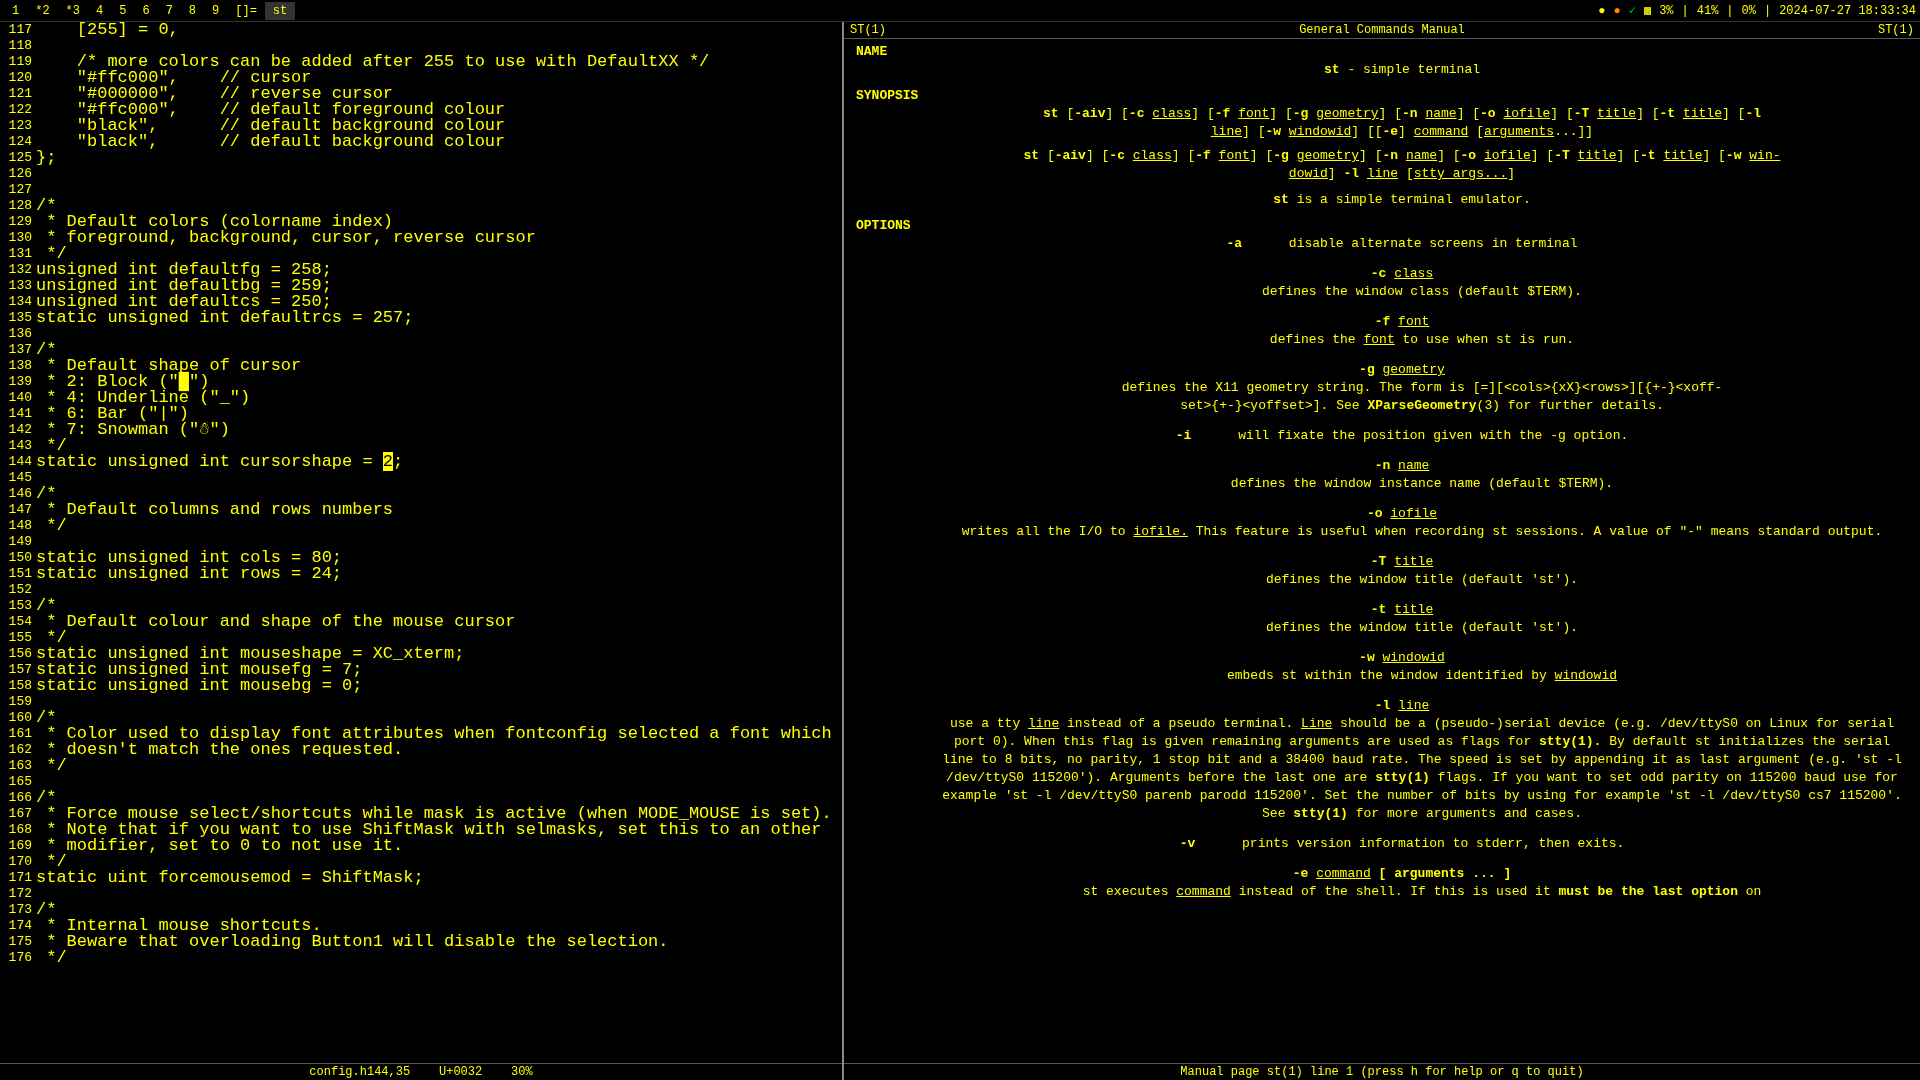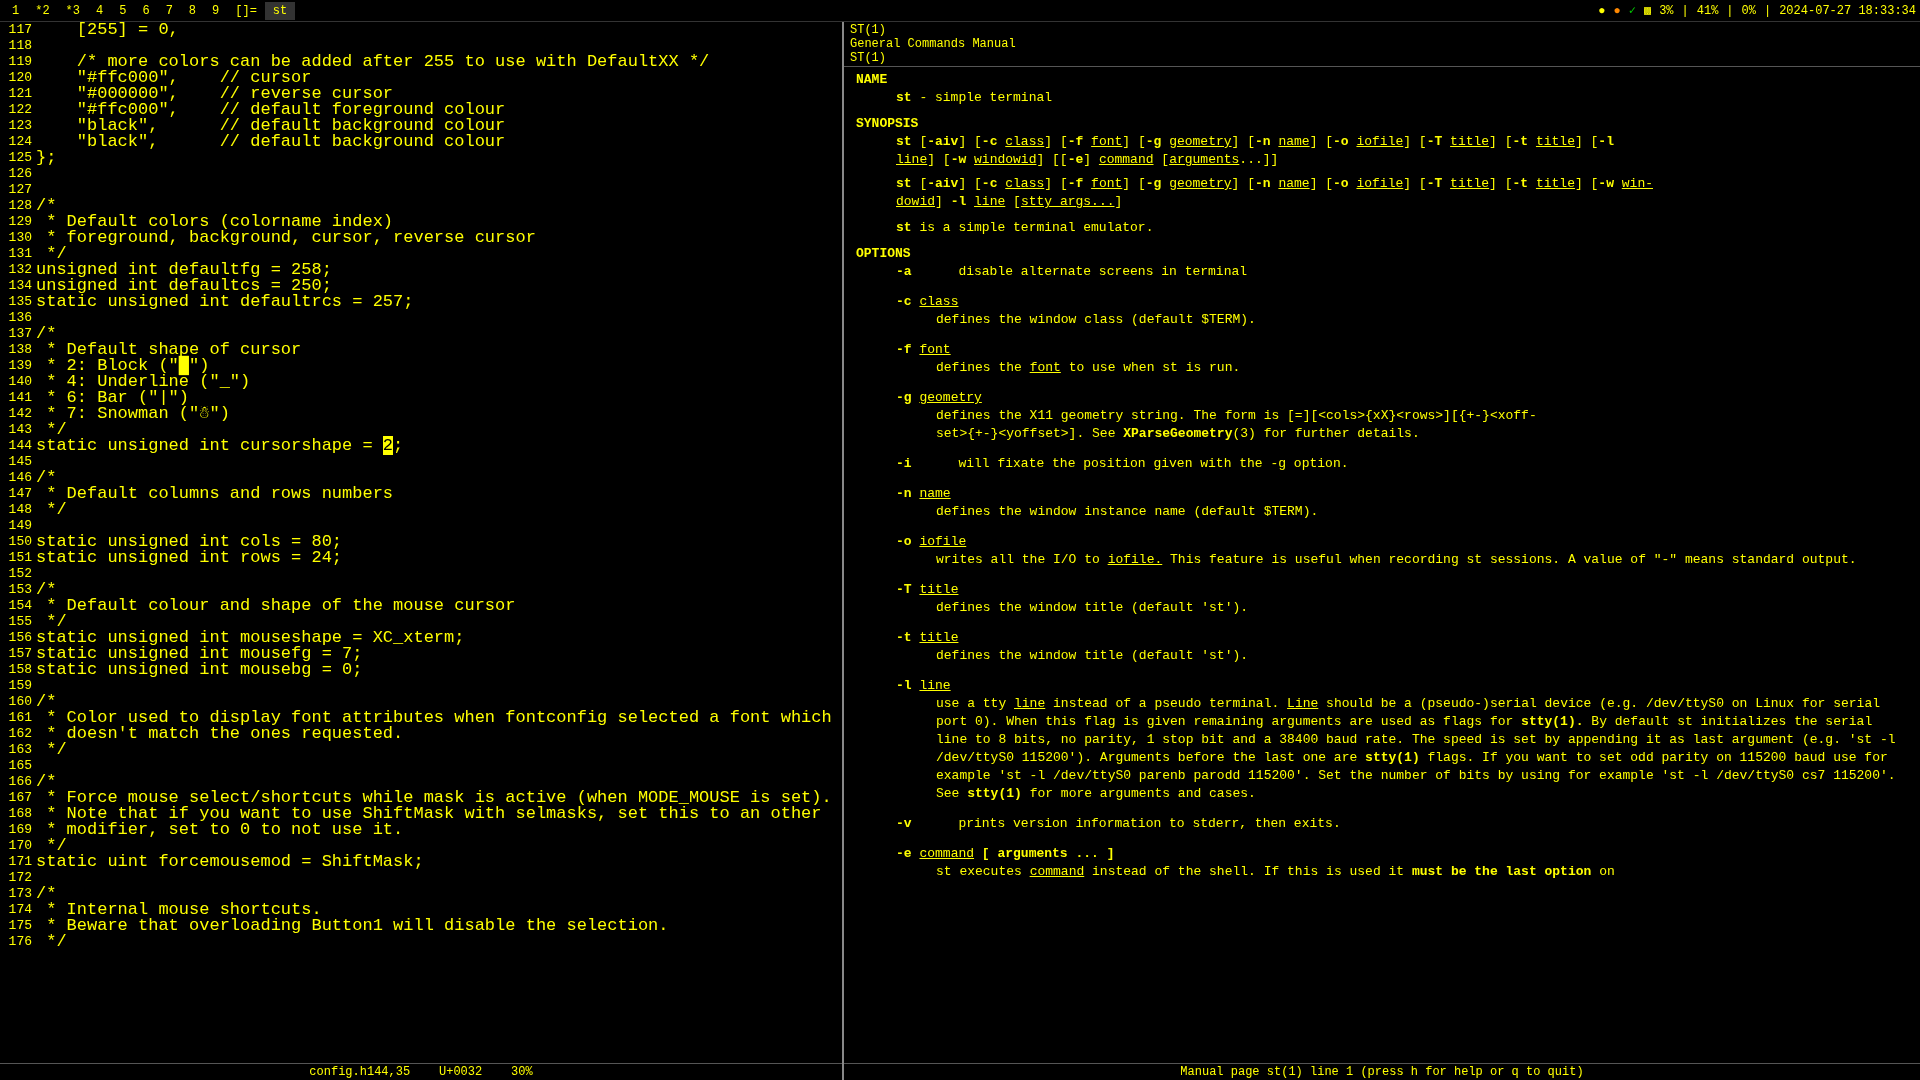--- a/index.html
+++ b/index.html
@@ -57,21 +57,20 @@
       overflow: hidden;
     }
     .pane-header {
       background: #000;
       color: #ffff00;
       padding: 1px 6px;
       font-size: 12px;
       border-bottom: 1px solid #555;
       display: flex;
       justify-content: space-between;
-      flex-direction: column;
     }
     .code-area {
       flex: 1;
       overflow-y: auto;
       padding: 0;
     }
     .code-line {
       display: flex;
       min-height: 16px;
       line-height: 16px;
@@ -109,20 +108,21 @@
     }
     .man-section {
       margin-bottom: 8px;
     }
     .man-section-title {
       font-weight: bold;
       color: #ffff00;
     }
     .man-indent {
       padding-left: 40px;
+      text-align: center;
     }
     .man-option {
       margin-bottom: 12px;
     }
     .underline { text-decoration: underline; }
     .bold { font-weight: bold; }
     .man-status-bar {
       background: #000;
       color: #ffff00;
       padding: 1px 6px;
@@ -180,20 +180,21 @@
         <div class="code-line"><span class="line-num">123</span><span class="line-content">    "black",      // default background colour</span></div>
         <div class="code-line"><span class="line-num">124</span><span class="line-content">    "black",      // default background colour</span></div>
         <div class="code-line"><span class="line-num">125</span><span class="line-content">};</span></div>
         <div class="code-line"><span class="line-num">126</span><span class="line-content"></span></div>
         <div class="code-line"><span class="line-num">127</span><span class="line-content"></span></div>
         <div class="code-line"><span class="line-num">128</span><span class="line-content">/*</span></div>
         <div class="code-line"><span class="line-num">129</span><span class="line-content"> * Default colors (colorname index)</span></div>
         <div class="code-line"><span class="line-num">130</span><span class="line-content"> * foreground, background, cursor, reverse cursor</span></div>
         <div class="code-line"><span class="line-num">131</span><span class="line-content"> */</span></div>
         <div class="code-line"><span class="line-num">132</span><span class="line-content">unsigned int defaultfg = 258;</span></div>
+        <div class="code-line"><span class="line-num">133</span><span class="line-content">unsigned int defaultbg = 259;</span></div>
         <div class="code-line"><span class="line-num">134</span><span class="line-content">unsigned int defaultcs = 250;</span></div>
         <div class="code-line"><span class="line-num">135</span><span class="line-content">static unsigned int defaultrcs = 257;</span></div>
         <div class="code-line"><span class="line-num">136</span><span class="line-content"></span></div>
         <div class="code-line"><span class="line-num">137</span><span class="line-content">/*</span></div>
         <div class="code-line"><span class="line-num">138</span><span class="line-content"> * Default shape of cursor</span></div>
         <div class="code-line"><span class="line-num">139</span><span class="line-content"> * 2: Block ("█")</span></div>
         <div class="code-line"><span class="line-num">140</span><span class="line-content"> * 4: Underline ("_")</span></div>
         <div class="code-line"><span class="line-num">141</span><span class="line-content"> * 6: Bar ("|")</span></div>
         <div class="code-line"><span class="line-num">142</span><span class="line-content"> * 7: Snowman ("☃")</span></div>
         <div class="code-line"><span class="line-num">143</span><span class="line-content"> */</span></div>
@@ -313,20 +314,24 @@
         <div class="man-option man-indent">
           <div><span class="bold">-T</span> <span class="underline">title</span></div>
           <div class="man-indent">defines the window title (default 'st').</div>
         </div>
 
         <div class="man-option man-indent">
           <div><span class="bold">-t</span> <span class="underline">title</span></div>
           <div class="man-indent">defines the window title (default 'st').</div>
         </div>
 
+        <div class="man-option man-indent">
+          <div><span class="bold">-w</span> <span class="underline">windowid</span></div>
+          <div class="man-indent">embeds st within the window identified by <span class="underline">windowid</span></div>
+        </div>
 
         <div class="man-option man-indent">
           <div><span class="bold">-l</span> <span class="underline">line</span></div>
           <div class="man-indent">use  a  tty  <span class="underline">line</span>  instead  of  a  pseudo  terminal.   <span class="underline">Line</span> should be a (pseudo-)serial device (e.g. /dev/ttyS0 on Linux for serial port 0).  When this flag is given remaining arguments are  used  as  flags  for  <span class="bold">stty(1).</span>  By default st initializes the serial line to 8 bits, no parity, 1 stop bit and a 38400 baud rate. The speed is set by appending it as  last  argument (e.g. 'st -l /dev/ttyS0 115200'). Arguments before the last one are <span class="bold">stty(1)</span> flags. If you want to set odd parity on 115200 baud use for example 'st -l /dev/ttyS0 parenb parodd 115200'.  Set  the  number of bits by using for example 'st -l /dev/ttyS0 cs7 115200'. See <span class="bold">stty(1)</span> for more arguments and cases.</div>
         </div>
 
         <div class="man-option man-indent">
           <div><span class="bold">-v</span> &nbsp;&nbsp;&nbsp;&nbsp; prints version information to stderr, then exits.</div>
         </div>
 

